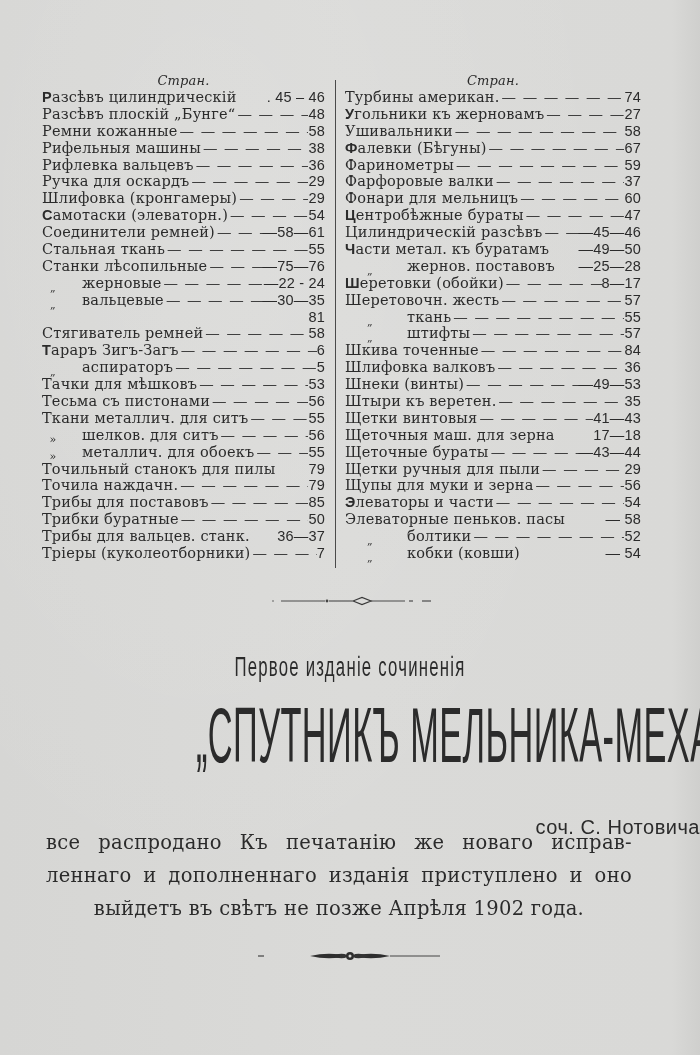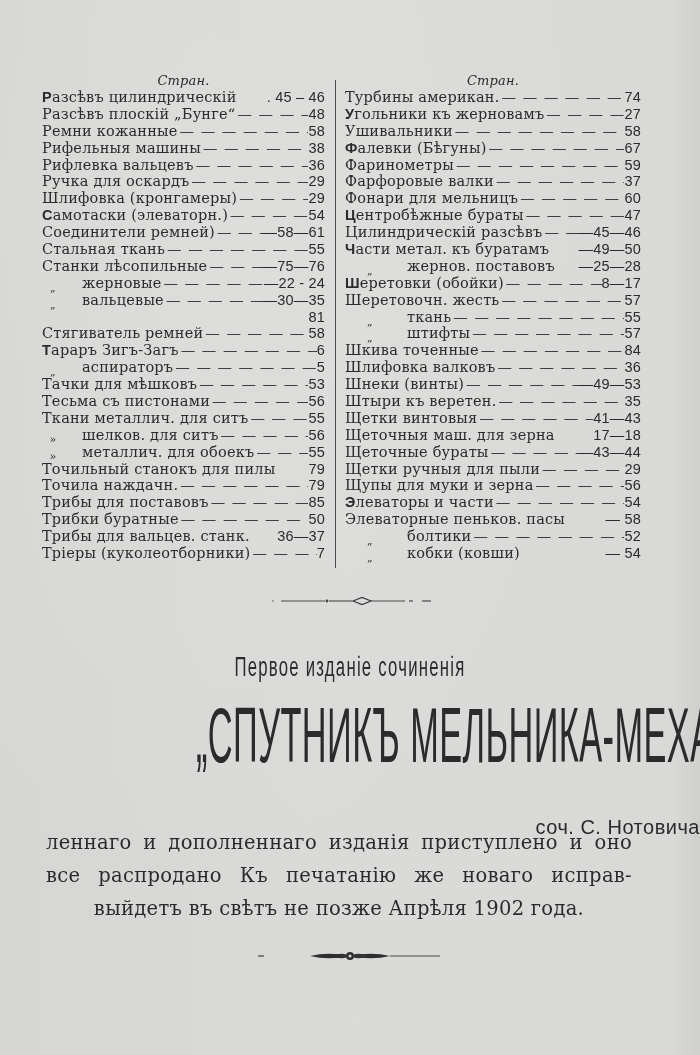--- a/index.html
+++ b/index.html
@@ -381,22 +381,22 @@
       <line x1="106" y1="5" x2="140" y2="5" stroke="#4a4a4a" stroke-width="1.2"></line>
       <line x1="144" y1="5" x2="148" y2="5" stroke="#4a4a4a" stroke-width="1.2"></line>
       <line x1="157" y1="5" x2="166" y2="5" stroke="#4a4a4a" stroke-width="1.2"></line>
     </svg>
   </div>
 
   <div class="ad-title">Первое изданіе сочиненія</div>
   <div class="ad-main">„СПУТНИКЪ МЕЛЬНИКА-МЕХАНИКА“</div>
   <div class="ad-author">соч. С. Нотовича</div>
   <div class="ad-body">
+    <span class="line j">все распродано Къ печатанію же новаго исправ-</span>
     <span class="line j">леннаго и дополненнаго изданія приступлено и оно</span>
-    <span class="line j">все распродано Къ печатанію же новаго исправ-</span>
     <span class="line c">выйдетъ въ свѣтъ не позже Апрѣля 1902 года.</span>
   </div>
 
   <div class="ornament orn2">
     <svg width="200" height="12" viewBox="0 0 200 12">
       <line x1="8" y1="6" x2="14" y2="6" stroke="#444" stroke-width="1.2"></line>
       <path d="M22 6 L80 6 Q92 2 97 5 L97 7 Q92 10 80 6 Z" fill="#333"></path>
       <path d="M60 6 Q75 2.5 90 4.5 L90 7.5 Q75 9.5 60 6 Z" fill="#2e2e2e"></path>
       <circle cx="100" cy="6" r="4" fill="#2e2e2e"></circle>
       <circle cx="100" cy="6" r="1.5" fill="#d8d8d6"></circle>

